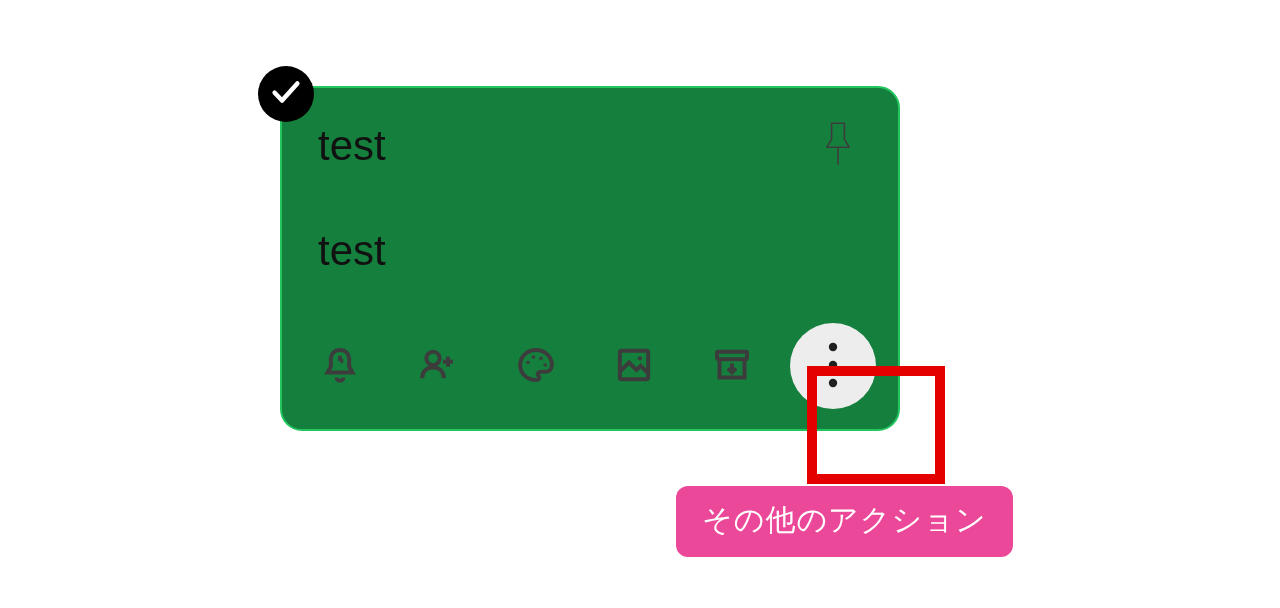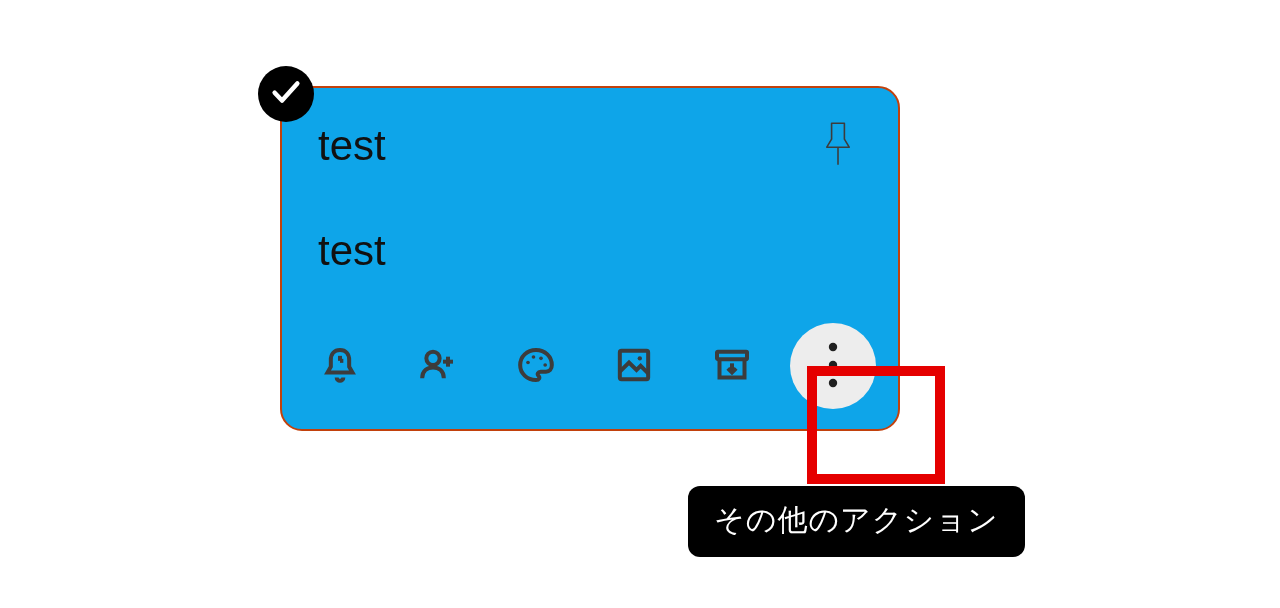--- a/index.html
+++ b/index.html
@@ -23,22 +23,22 @@
       letter-spacing: 1px;
     }
     .card-wrap {
       position: relative;
       margin-top: 6px;
     }
     .card {
       position: relative;
       width: 620px;
       margin-left: 40px;
-      background: #0ea5e9;
-      border: 2px solid #c2410c;
+      background: #15803d;
+      border: 2px solid #22c55e;
       border-radius: 22px;
       padding: 28px 36px 18px 36px;
     }
     .check-badge {
       position: absolute;
       left: -24px;
       top: -22px;
       width: 56px;
       height: 56px;
       border-radius: 50%;
@@ -114,23 +114,23 @@
       position: absolute;
       left: 567px;
       top: 280px;
       width: 138px;
       height: 118px;
       border: 10px solid #e50000;
       pointer-events: none;
     }
     .tooltip {
       position: absolute;
-      left: 448px;
+      left: 436px;
       top: 400px;
-      background: #000000;
+      background: #ec4899;
       color: #ffffff;
       font-size: 30px;
       padding: 14px 26px 16px 26px;
       border-radius: 12px;
       letter-spacing: 1px;
       white-space: nowrap;
     }
   </style>
 </head>
 <body>

